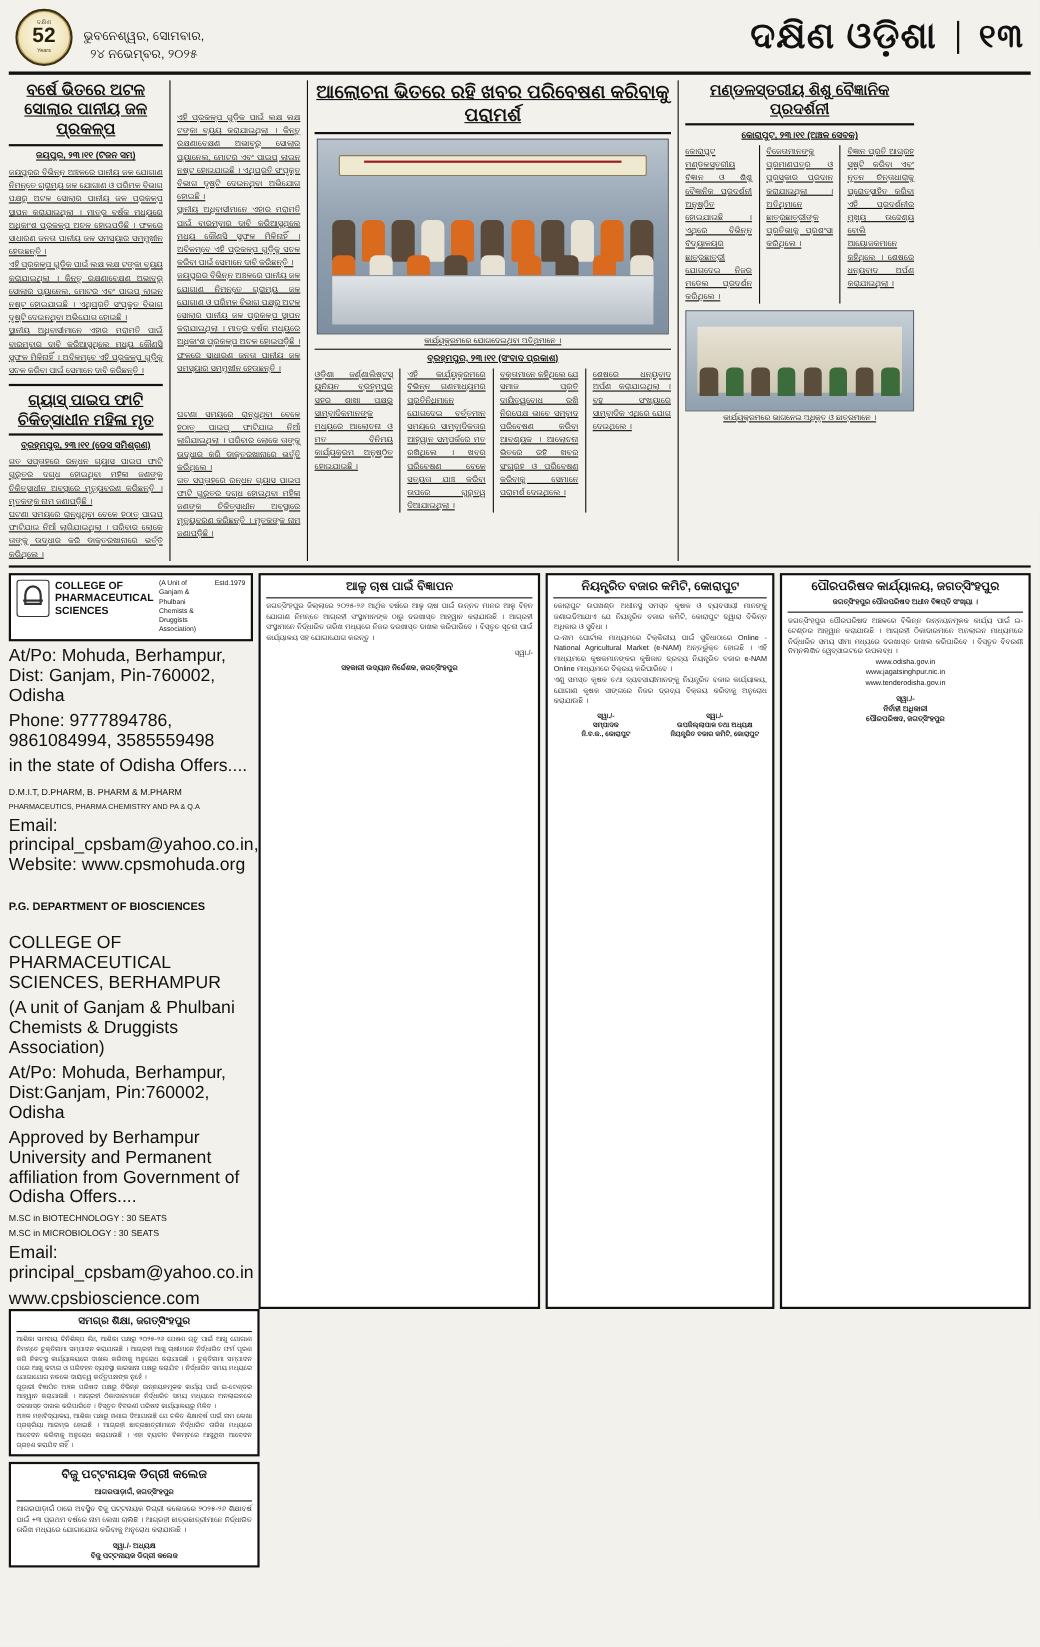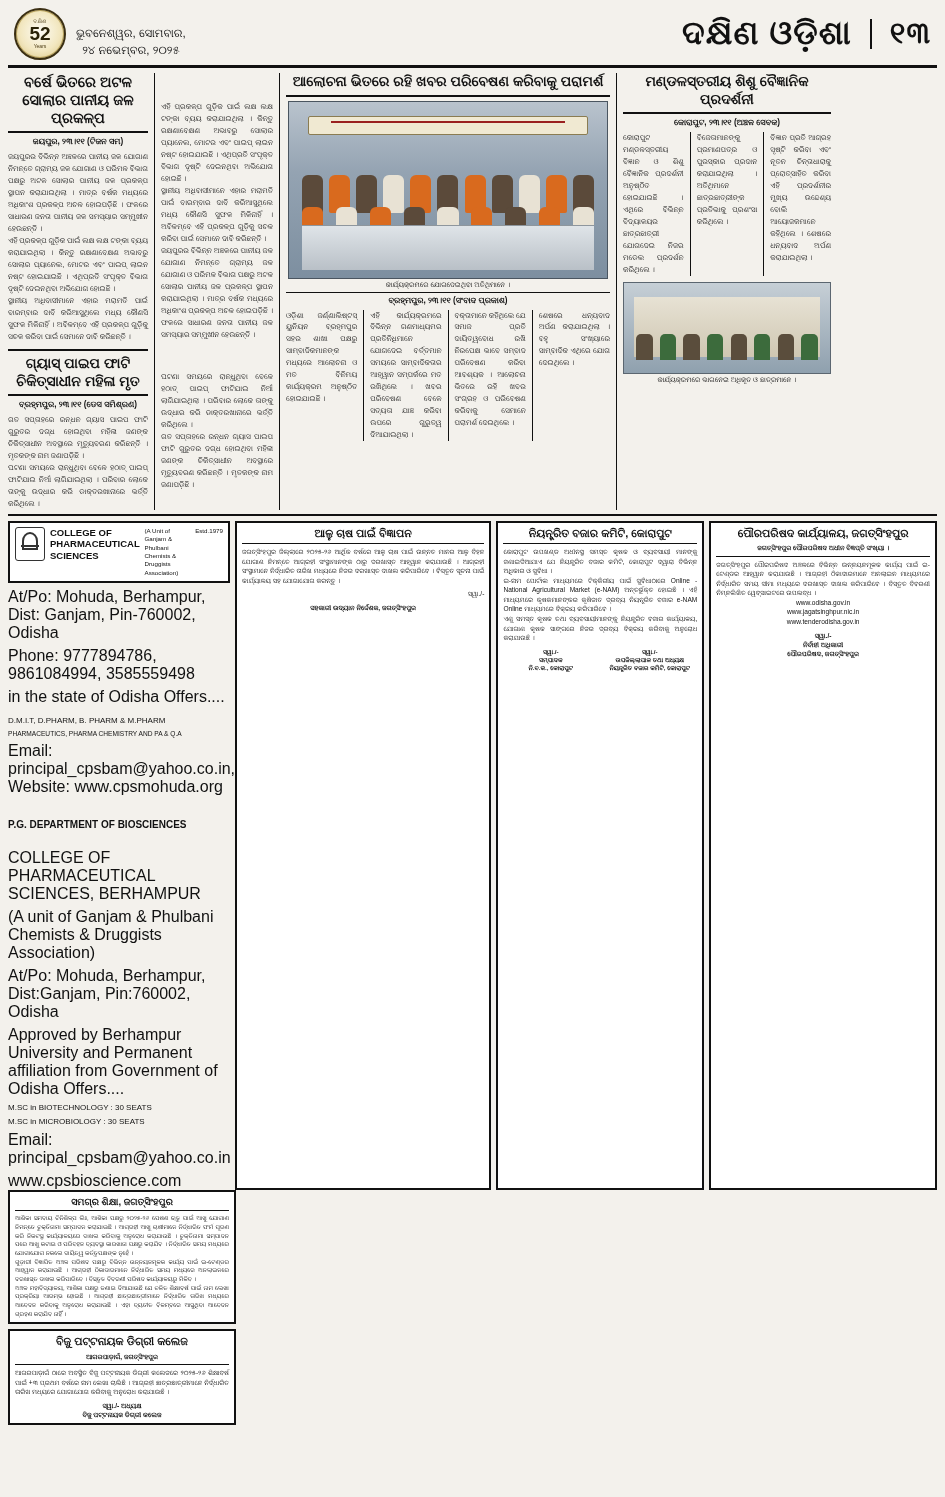--- a/index.html
+++ b/index.html
@@ -71,30 +71,30 @@
   }
   .photo .row {
     position:absolute; left:4%; right:4%; display:flex; justify-content:space-between;
   }
   .photo .p { width:7.2%; height:100%; background:#5b4a3a; border-radius:6px 6px 2px 2px; }
   .photo .p.s { background:#d96a1e; }
   .photo .p.w { background:#e8e2d4; }
 
   
   .top-area { display:flex; gap:6px; padding-top:5px; }
-  .col { position:relative; }
+  .col { position:relative;text-decoration:underline; }
   .vline { width:1px; background:#111; align-self:stretch; }
 
   .colA { width:140px; }
   .colB { width:112px; }
   .colC { width:324px; }
   .colE { width:208px; }
 
   .hl-a { font-size:14.5px; }
-  .hl-c { font-size:14px; }
+  .hl-c { font-size:17px; }
   .hl-e { font-size:14px; }
   .hl-sub { font-size:14px; }
 
   
   .ads { display:flex; gap:5px; margin-top:5px; }
   .ads-col { display:flex; flex-direction:column; gap:5px; }
   .ad {
     border:2px solid #111; background:#fff; padding:4px 5px;
     font-size:6.6px; line-height:1.45;
   }

